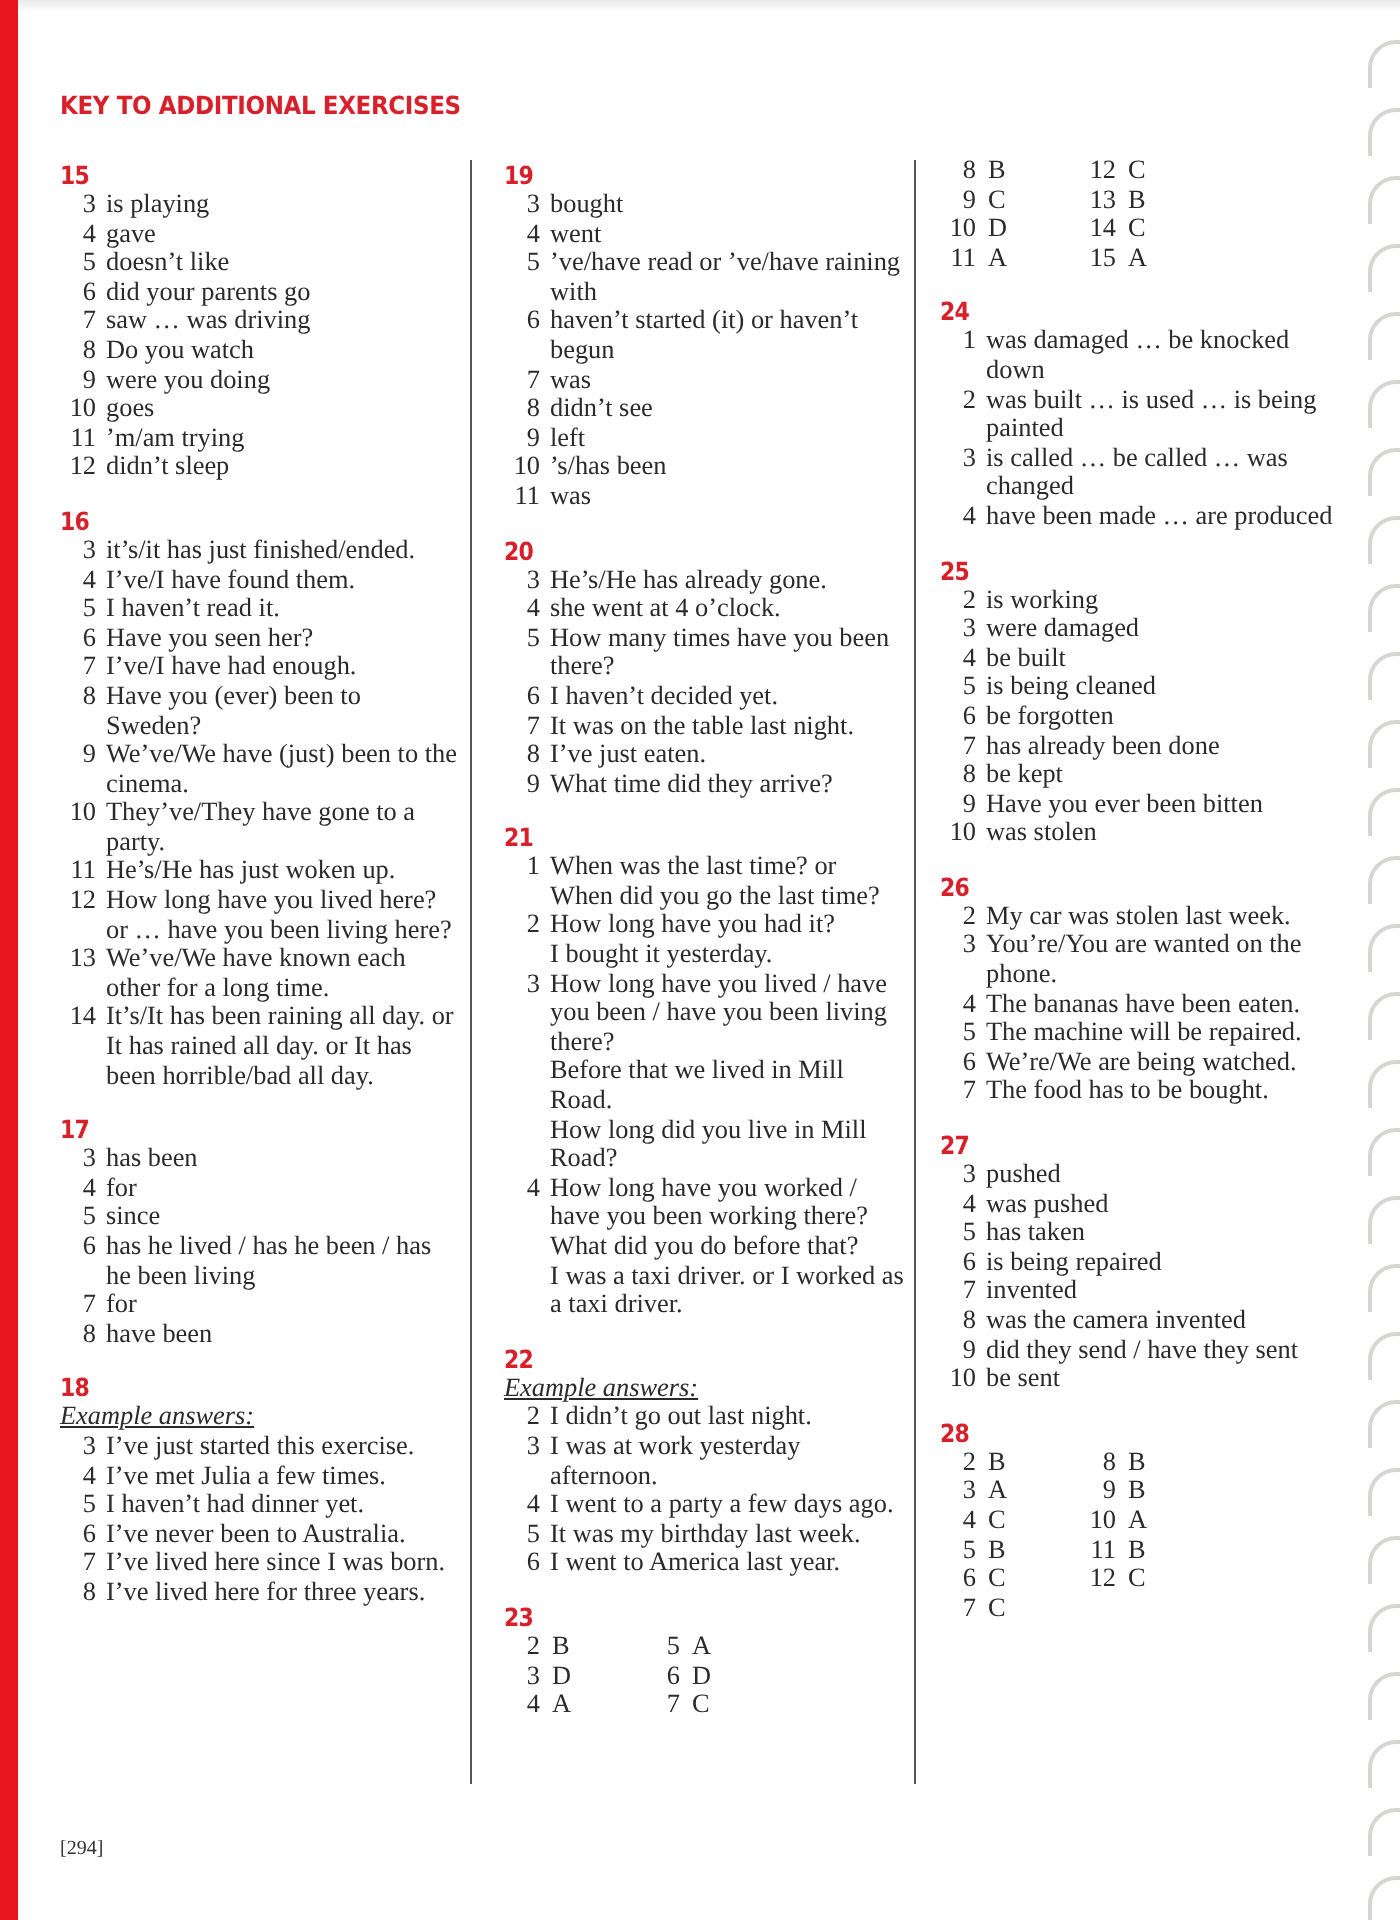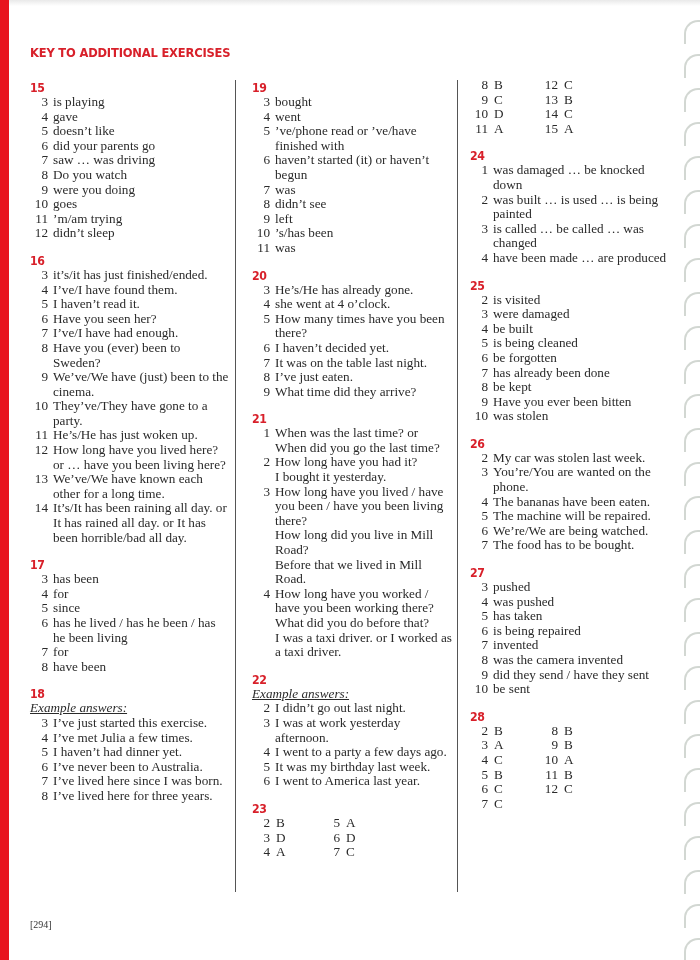--- a/index.html
+++ b/index.html
@@ -284,21 +284,21 @@
       </div>
       <div class="item">
         <span class="n">4</span>
         <span class="t">
           <div>went</div>
         </span>
       </div>
       <div class="item">
         <span class="n">5</span>
         <span class="t">
-          <div>’ve/phone read or ’ve/have finished with</div>
+          <div>’ve/have read or ’ve/have raining with</div>
         </span>
       </div>
       <div class="item">
         <span class="n">6</span>
         <span class="t">
           <div>haven’t started (it) or haven’t begun</div>
         </span>
       </div>
       <div class="item">
         <span class="n">7</span>
@@ -388,22 +388,22 @@
         <span class="n">2</span>
         <span class="t">
           <div>How long have you had it?</div>
           <div>I bought it yesterday.</div>
         </span>
       </div>
       <div class="item">
         <span class="n">3</span>
         <span class="t">
           <div>How long have you lived / have you been / have you been living there?</div>
+          <div>Before that we lived in Mill Road.</div>
           <div>How long did you live in Mill Road?</div>
-          <div>Before that we lived in Mill Road.</div>
         </span>
       </div>
       <div class="item">
         <span class="n">4</span>
         <span class="t">
           <div>How long have you worked / have you been working there?</div>
           <div>What did you do before that?</div>
           <div>I was a taxi driver. or I worked as a taxi driver.</div>
         </span>
       </div>
@@ -534,21 +534,21 @@
         <span class="t">
           <div>have been made … are produced</div>
         </span>
       </div>
     </div>
     <div class="sec">
       <div class="sec-num">25</div>
       <div class="item">
         <span class="n">2</span>
         <span class="t">
-          <div>is visited</div>
+          <div>is working</div>
         </span>
       </div>
       <div class="item">
         <span class="n">3</span>
         <span class="t">
           <div>were damaged</div>
         </span>
       </div>
       <div class="item">
         <span class="n">4</span>

